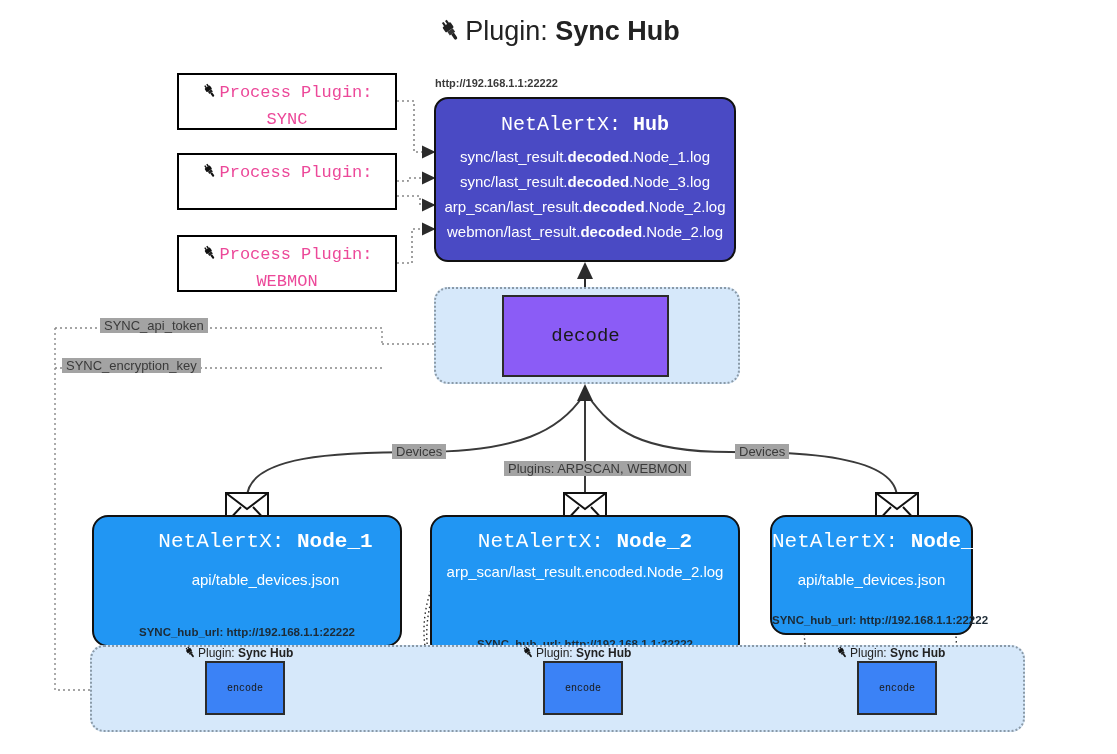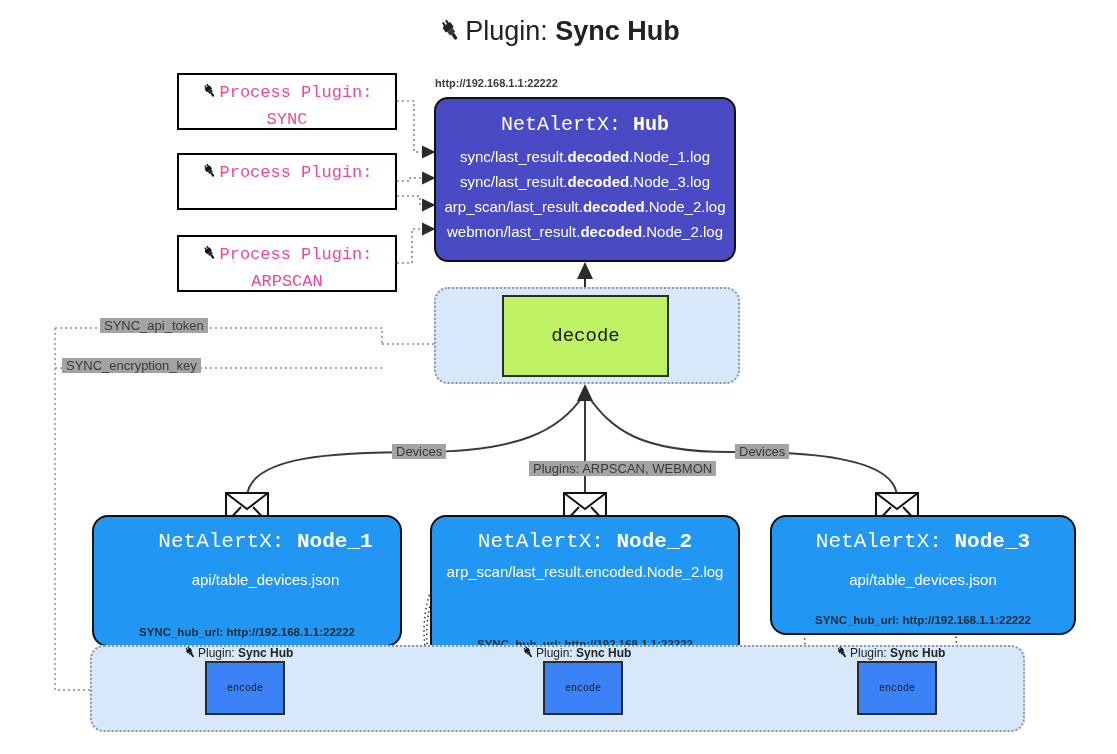--- a/index.html
+++ b/index.html
@@ -101,21 +101,21 @@
   .decode-wrap {
     position: absolute;
     box-sizing: border-box;
     background: #d6e8fa;
     border: 2px dotted #8a9aa8;
     border-radius: 14px;
   }
   .decode-box {
     position: absolute;
     box-sizing: border-box;
-    background: #bef264;
+    background: #8b5cf6;
     border: 2px solid #2b2b2b;
     font-family: "Liberation Mono", monospace;
     font-size: 19px;
     color: #1a1a1a;
     display: flex;
     align-items: center;
     justify-content: center;
   }
 
   
@@ -302,21 +302,21 @@
             <g transform="rotate(-35 12 12)">
           <rect x="9.5" y="2.5" width="2" height="4" fill="#111"></rect>
               <rect x="13" y="2.5" width="2" height="4" fill="#111"></rect>
           <rect x="7.5" y="6" width="9" height="6" rx="1.2" fill="#111"></rect>
               <rect x="9" y="12" width="6" height="4" fill="#222"></rect>
           <path d="M10.5,16 L13.5,16 L13.5,21 a1.5,1.5 0 0 1 -3,0 z" fill="#111"></path>
             </g>
           </svg>
       </span><span>Process Plugin:</span>
     </span>
-    <span class="l2">ARPSCAN</span>
+    <span class="l2">WEBMON</span>
   </div>
 
   <div class="hub-url" style="left:435px; top:77px; width:300px;">http://192.168.1.1:22222</div>
 
   <div class="hub-box" style="left:434px; top:97px; width:302px; height:165px;">
     <div class="hub-title">
       <span>NetAlertX:</span>
       <span class="b">Hub</span>
     </div>
     <div class="hub-lines">
@@ -337,21 +337,21 @@
 
   <div class="decode-wrap" style="left:434px; top:287px; width:306px; height:97px;"></div>
   <div class="decode-box" style="left:502px; top:295px; width:167px; height:82px;">
     <span>decode</span>
   </div>
 
   <div class="edge-label" style="left:100px; top:318px;">SYNC_api_token</div>
   <div class="edge-label" style="left:62px; top:358px;">SYNC_encryption_key</div>
 
   <div class="edge-label" style="left:392px; top:444px;">Devices</div>
-  <div class="edge-label" style="left:504px; top:461px;margin-left:25px;">Plugins: ARPSCAN, WEBMON</div>
+  <div class="edge-label" style="left:504px; top:461px;">Plugins: ARPSCAN, WEBMON</div>
   <div class="edge-label" style="left:735px; top:444px;">Devices</div>
 
   <div class="envelope" style="left:225px; top:492px;">
     <svg width="44" height="32" viewBox="0 0 44 32">
       <rect x="1" y="1" width="42" height="30" fill="#ffffff" stroke="#111" stroke-width="2"></rect>
       <path d="M1,1 L22,17 L43,1" fill="none" stroke="#111" stroke-width="2"></path>
       <path d="M1,31 L16,15 M43,31 L28,15" fill="none" stroke="#111" stroke-width="2"></path>
     </svg>
   </div>
   <div class="envelope" style="left:563px; top:492px;">
@@ -380,21 +380,21 @@
 
   <div class="node-box" style="left:430px; top:515px; width:310px; height:144px;">
     <div class="node-title">
       <span>NetAlertX:</span>
       <span class="b">Node_2</span>
     </div>
     <div class="node-line" style="margin-top:6px;">arp_scan/last_result.encoded.Node_2.log</div>
     <div class="node-foot">SYNC_hub_url: http://192.168.1.1:22222</div>
   </div>
 
-  <div class="node-box" style="left:770px; top:515px; width:306px; height:120px;">
+  <div class="node-box" style="left:770px; top:515px; width:203px; height:120px;">
     <div class="node-title">
       <span>NetAlertX:</span>
       <span class="b">Node_3</span>
     </div>
     <div class="node-line" style="margin-top:14px;">api/table_devices.json</div>
     <div class="node-foot">SYNC_hub_url: http://192.168.1.1:22222</div>
   </div>
 
   <div class="encode-strip" style="left:90px; top:645px; width:935px; height:87px;"></div>
 

